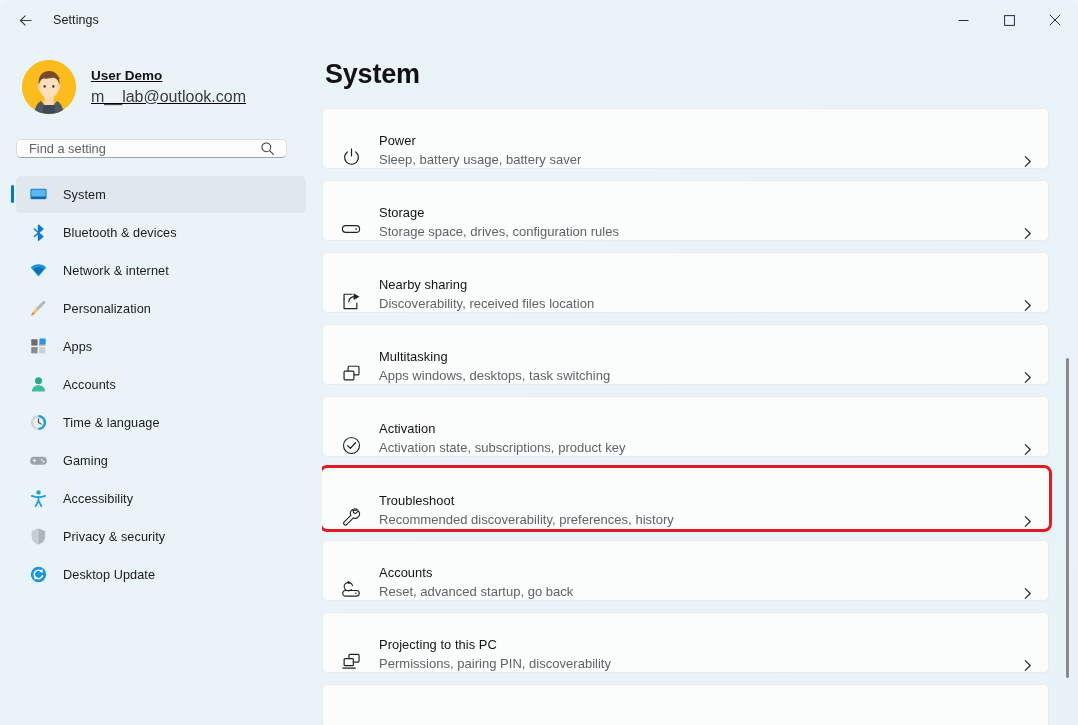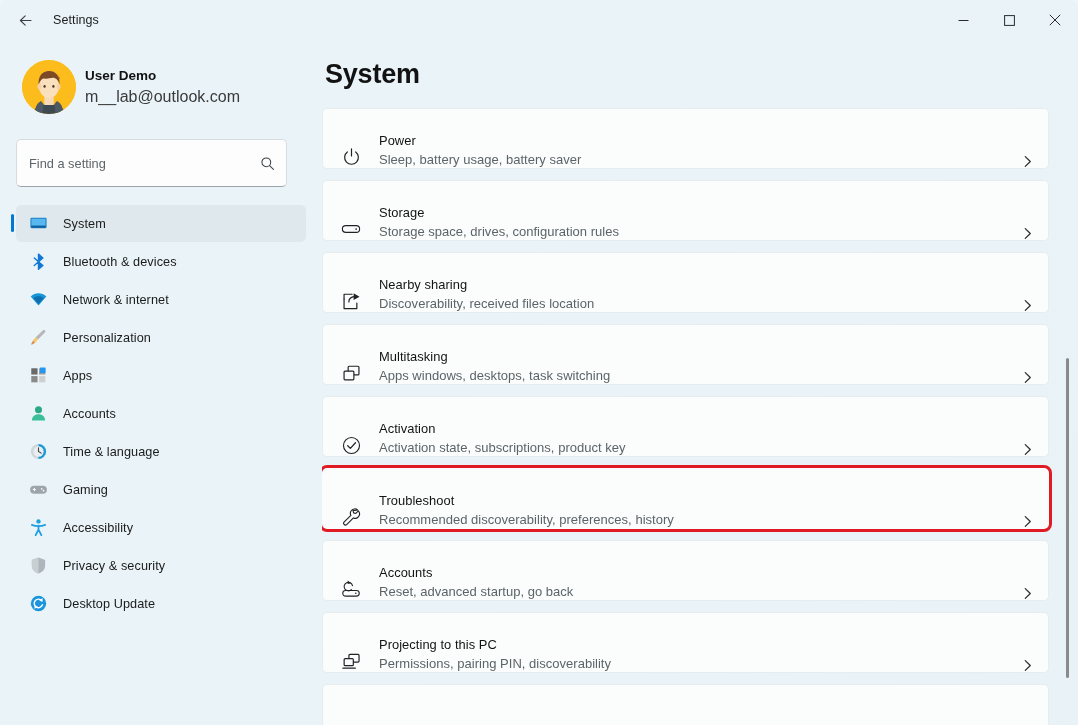--- a/index.html
+++ b/index.html
@@ -82,37 +82,37 @@
 
   .avatar {
     width: 54px; height: 54px;
     border-radius: 50%;
     overflow: hidden;
     flex: 0 0 54px;
     background: #fbbc1c;
     position: relative;
   }
 
-  .profile-text { margin-left: 9px; line-height: 1.35; }
+  .profile-text { margin-left: 15px; line-height: 1.35; text-decoration: underline; }
   .profile-name {
     font-size: 13.5px;
     font-weight: bold;
     color: #121212;
   }
   .profile-mail {
     font-size: 16px;
     color: #3a3a3a;
     margin-top: 1px;
   }
 
   .searchbox {
     position: relative;
     margin: 25px 0 0 16px;
     width: 271px;
-    height: 48px;
+    height: 19px;
     background: #fdfdfd;
     border: 1px solid #d6dde1;
     border-bottom: 1.6px solid #9aa5ab;
     border-radius: 5px;
     display: flex;
     align-items: center;
     cursor: text;
   }
   .searchbox input {
     border: none;

